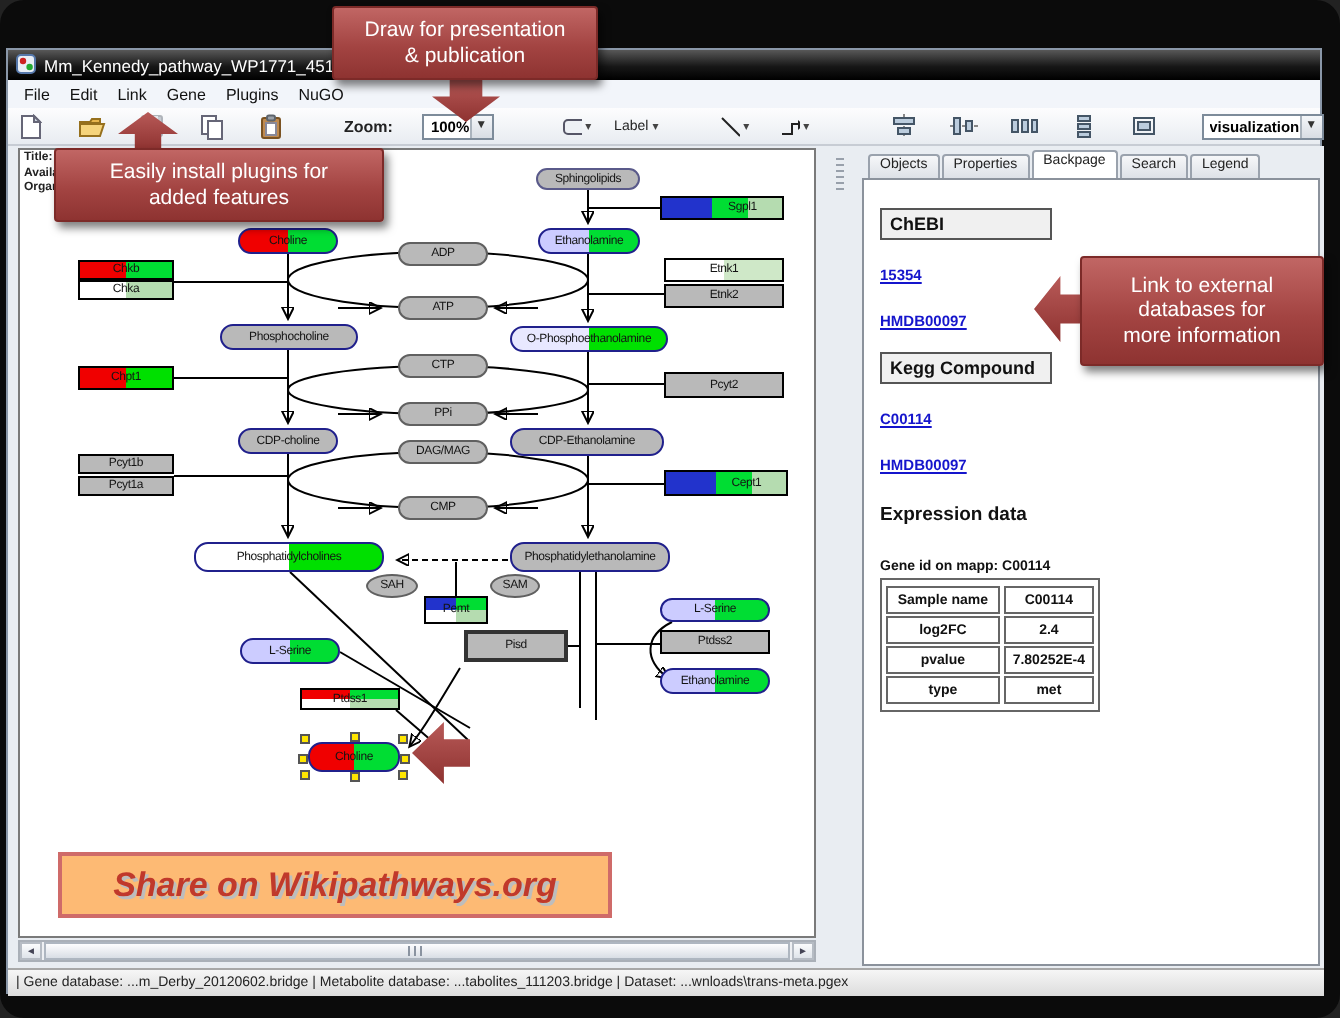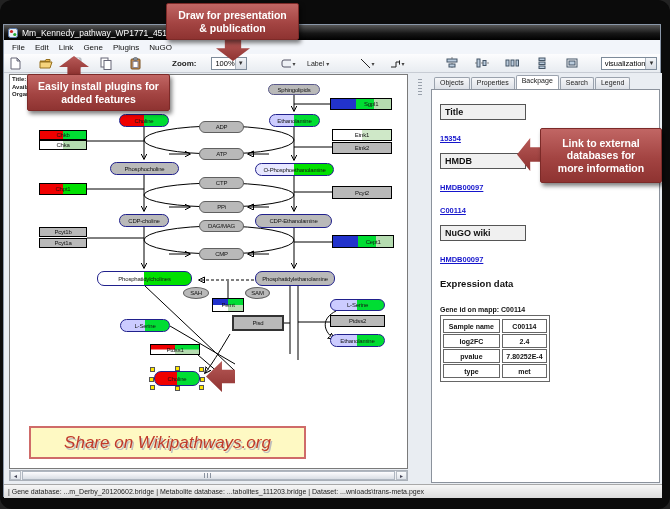--- a/index.html
+++ b/index.html
@@ -11,37 +11,37 @@
   .titlebar .title{color:#fff;font-size:8.5px;white-space:nowrap;overflow:hidden;}
   
   .menubar{position:absolute;left:0;top:15px;width:100%;height:14px;background:#f2f5fa;border-bottom:1px solid #dcе0e6;display:flex;align-items:center;padding-left:3px;}
   .menu-item{font-size:8px;color:#111;padding:1px 5px;cursor:default;}
   
   .toolbar{position:absolute;left:0;top:29px;width:100%;height:19px;background:linear-gradient(#fdfdfe,#e8ecf1);border-bottom:1px solid #c7ccd4;display:flex;align-items:center;gap:15px;padding:0 4px;}
   .tbtn{display:flex;align-items:center;justify-content:center;height:15px;min-width:15px;border-radius:2px;gap:1px;font-size:7px;color:#222;}
   .tbtn.disabled{opacity:.45;}
   .tsep{width:1px;height:13px;background:#c3c8cf;margin:0 2px;}
   .combo{display:flex;align-items:center;height:13px;background:#fff;border:1px solid #7d8b9a;font-size:7.5px;padding-left:3px;}
-  .combo .cval{flex:1;white-space:nowrap;overflow:hidden;}
+  .combo .cval{flex:1;white-space:nowrap;overflow:hidden;font-weight:bold;}
   .combo .carr{width:11px;align-self:stretch;background:linear-gradient(#f4f6f9,#d8dde4);border-left:1px solid #aab3bd;display:flex;align-items:center;justify-content:center;font-size:6px;color:#333;}
   .drop-arrow{font-size:6px;color:#444;margin-left:1px;}
   .zoom-label{font-size:8px;font-weight:bold;color:#222;margin-left:14px;}
   
   .content{position:absolute;left:0;top:48px;width:658px;height:411px;background:#e9edf2;}
   .canvas{position:absolute;left:5px;top:1px;width:399px;height:395px;background:#fff;border:1px solid #7a7a7a;overflow:hidden;}
   .canvas svg.edges{position:absolute;left:0;top:0;z-index:1;}
   .canvas svg.edges path,.canvas svg.edges ellipse{stroke:#000;stroke-width:1;fill:none;}
   .pathway-info{position:absolute;left:2px;top:1px;z-index:2;font-size:6px;font-weight:bold;color:#222;line-height:7.5px;}
   .node{position:absolute;z-index:3;border:1px solid #000;display:flex;align-items:center;justify-content:center;overflow:hidden;}
   .node span{font-size:6px;color:#141414;white-space:nowrap;letter-spacing:-0.2px;}
   .node.ellipse{border-radius:50%;}
   .node.thick{border-width:2px;}
   .node.seg3 span{margin-left:34%;}
   .handle{position:absolute;z-index:5;width:5px;height:5px;background:#ffe600;border:1px solid #555;}
-  .sharebox{position:absolute;z-index:6;left:19px;top:351px;width:277px;height:33px;background:#fef9c3;border:2px solid #cf6b69;display:flex;align-items:center;justify-content:center;font-size:17px;font-weight:normal;font-style:italic;color:#c0392b;text-shadow:1.5px 1.5px 0 #bdbdbd;white-space:nowrap;}
+  .sharebox{position:absolute;z-index:6;left:19px;top:351px;width:277px;height:33px;background:#fdba74;border:2px solid #cf6b69;display:flex;align-items:center;justify-content:center;font-size:17px;font-weight:bold;font-style:italic;color:#c0392b;text-shadow:1.5px 1.5px 0 #bdbdbd;white-space:nowrap;}
   
   .hscroll{position:absolute;left:5px;top:397px;width:399px;height:11px;background:#eef0f3;border:1px solid #aab0b8;display:flex;align-items:stretch;}
   .hs-arrow{width:11px;background:linear-gradient(#fbfcfd,#dfe4ea);border:1px solid #b6bcc4;font-size:5px;color:#445;display:flex;align-items:center;justify-content:center;}
   .hs-thumb{flex:1;margin:0 1px;background:linear-gradient(#fdfdfe,#d9dee5);border:1px solid #aeb6c0;display:flex;align-items:center;justify-content:center;}
   .hs-grip{width:9px;height:5px;background:repeating-linear-gradient(90deg,#8a93a0 0 1px,transparent 1px 3px);}
   
   .splitter{position:absolute;left:404px;top:0;width:23px;height:411px;}
   .splitter-handle{width:4px;height:18px;margin:6px auto 0;background:repeating-linear-gradient(#98a0ab 0 1px,transparent 1px 3px);}
   
   .rightpanel{position:absolute;left:427px;top:1px;width:229px;height:409px;}
@@ -57,25 +57,25 @@
   .expr-geneid{font-size:7px;font-weight:bold;color:#111;margin:17px 0 2px;}
   .expr-table{width:110px;border:1px solid #666;padding:2px;}
   .trow{display:flex;gap:2px;margin:1px 0;}
   .tcell{border:1px solid #666;height:14px;display:flex;align-items:center;justify-content:center;font-size:7px;font-weight:bold;color:#111;background:#fff;}
   .tcell.c0{width:58px;}
   .tcell.c1{width:46px;}
   
   .statusbar{position:absolute;left:0;top:459px;width:658px;height:14px;background:linear-gradient(#f6f6f6,#dcdcdc);border-top:1px solid #a8a8a8;display:flex;align-items:center;padding-left:4px;}
   .statusbar span{font-size:7px;color:#222;white-space:nowrap;}
   
-  .callout{position:absolute;z-index:20;background:linear-gradient(180deg,#c16664,#a34442 55%,#8e3331);color:#fff;font-weight:bold;text-align:center;border:1px solid #7c2a28;border-radius:2px;box-shadow:2px 3px 4px rgba(0,0,0,.5);display:flex;align-items:center;justify-content:center;white-space:pre-line;line-height:1.2;}
+  .callout{position:absolute;z-index:20;background:linear-gradient(180deg,#c16664,#a34442 55%,#8e3331);color:#fff;font-weight:normal;text-align:center;border:1px solid #7c2a28;border-radius:2px;box-shadow:2px 3px 4px rgba(0,0,0,.5);display:flex;align-items:center;justify-content:center;white-space:pre-line;line-height:1.2;}
   .co-arrow{position:absolute;z-index:19;background:linear-gradient(180deg,#b85a58,#8e3230);filter:drop-shadow(2px 2px 2px rgba(0,0,0,.4));}
   .co-draw{left:166px;top:3px;width:133px;height:37px;font-size:10.5px;}
   .arr-draw{left:216px;top:39px;width:34px;height:22px;clip-path:polygon(26% 0,74% 0,74% 42%,100% 42%,50% 100%,0 42%,26% 42%);}
-  .co-plugins{left:27px;top:74px;width:143px;height:37px;font-size:10.5px;}
+  .co-plugins{left:27px;top:74px;width:165px;height:37px;font-size:10.5px;}
   .arr-plugins{left:59px;top:56px;width:30px;height:19px;clip-path:polygon(50% 0,100% 58%,72% 58%,72% 100%,28% 100%,28% 58%,0 58%);}
   .co-link{left:540px;top:128px;width:122px;height:55px;font-size:10.5px;}
   .arr-link{left:517px;top:138px;width:24px;height:33px;clip-path:polygon(0 50%,55% 0,55% 28%,100% 28%,100% 72%,55% 72%,55% 100%);}
   .co-visualize{left:234px;top:352px;width:186px;height:49px;font-size:10.5px;}
   .arr-visualize{left:206px;top:361px;width:29px;height:31px;clip-path:polygon(0 50%,55% 0,55% 28%,100% 28%,100% 72%,55% 72%,55% 100%);}
 </style>
 </head>
 <body>
 
 <div class="screen">
@@ -386,24 +386,24 @@
       <div class="rightpanel">
         <div class="tabs">
             <div class="tab">Objects</div>
             <div class="tab">Properties</div>
             <div class="tab active">Backpage</div>
             <div class="tab">Search</div>
             <div class="tab">Legend</div>
           </div>
         <div class="panelbody">
           <div>
-              <div class="bp-section"><div class="bp-header">Title</div><a class="bp-link" href="#">15354</a></div>
-              <div class="bp-section"><div class="bp-header">HMDB</div><a class="bp-link" href="#">HMDB00097</a></div>
-              <div class="bp-section"><a class="bp-link" href="#">C00114</a></div>
-              <div class="bp-section"><div class="bp-header">NuGO wiki</div><a class="bp-link" href="#">HMDB00097</a></div>
+              <div class="bp-section"><div class="bp-header">ChEBI</div><a class="bp-link" href="#">15354</a></div>
+              <div class="bp-section"><a class="bp-link" href="#">HMDB00097</a></div>
+              <div class="bp-section"><div class="bp-header">Kegg Compound</div><a class="bp-link" href="#">C00114</a></div>
+              <div class="bp-section"><a class="bp-link" href="#">HMDB00097</a></div>
             </div>
           <div class="expr-title">Expression data</div>
           <div class="expr-geneid">Gene id on mapp: C00114</div>
           <div class="expr-table">
               <div class="trow">
                 <div class="tcell c0">Sample name</div>
                 <div class="tcell c1">C00114</div>
               </div>
               <div class="trow">
                 <div class="tcell c0">log2FC</div>

